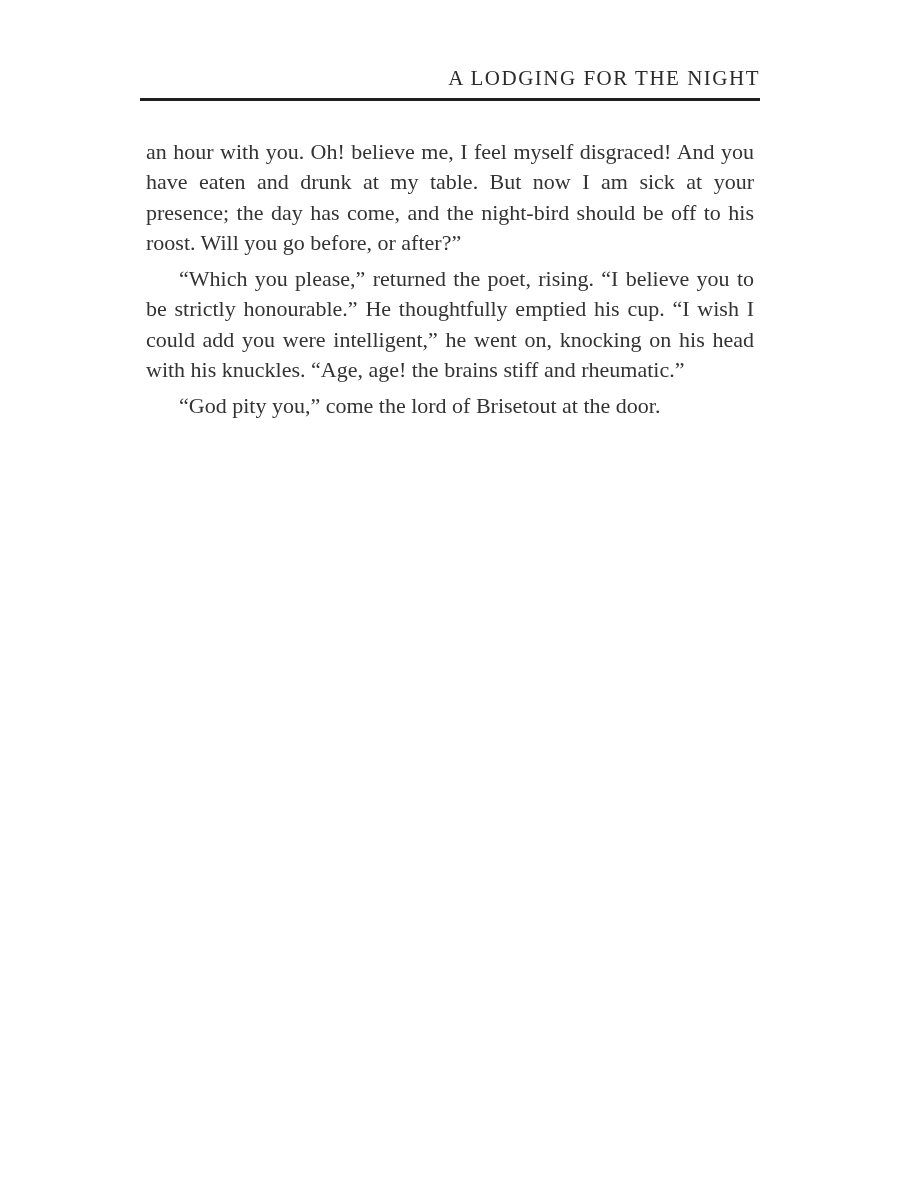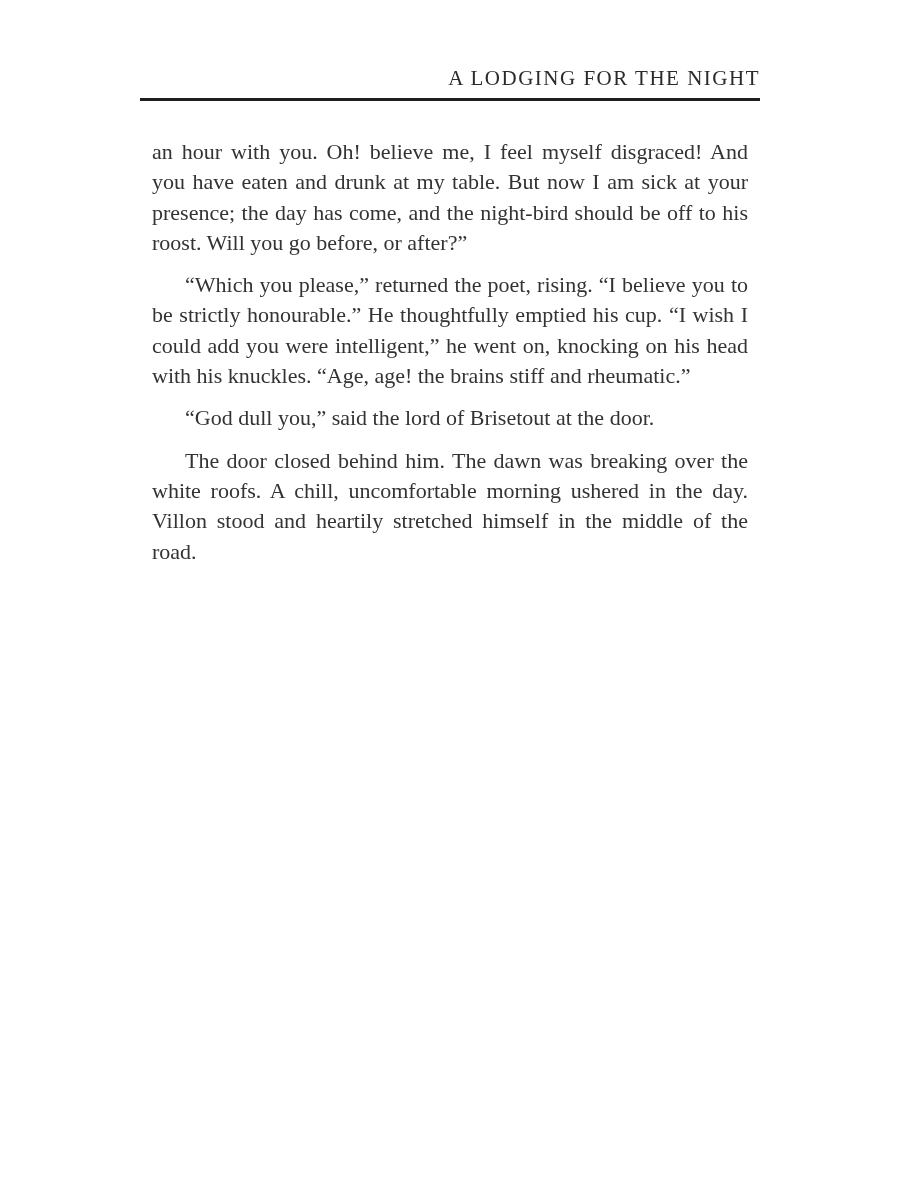--- a/index.html
+++ b/index.html
@@ -31,35 +31,34 @@
     white-space: nowrap;
   }
   .body-text {
     margin-top: 36px;
     font-size: 22px;
     line-height: 30.3px;
     color: var(--text, #333333);
     text-align: justify;
   }
   .body-text p {
-    margin: 12px;
+    margin: 6px;
     text-indent: 33px;
   }
   .body-text p.first {
     text-indent: 0;
   }
 </style>
 </head>
 <body>
 
 <div class="page" style="--bg: #ffffff; --text: #333333; --heading: #2a2a2a; --rule: #1f1f1f;">
   <div class="page-inner">
     <div class="running-header">
       <span class="title">A LODGING FOR THE NIGHT</span>
     </div>
     <div class="body-text">
         <p class="first">an hour with you. Oh! believe me, I feel myself disgraced! And you have eaten and drunk at my table. But now I am sick at your presence; the day has come, and the night-bird should be off to his roost. Will you go before, or after?”</p>
         <p>“Which you please,” returned the poet, rising. “I believe you to be strictly honourable.” He thoughtfully emptied his cup. “I wish I could add you were intelligent,” he went on, knocking on his head with his knuckles. “Age, age! the brains stiff and rheumatic.”</p>
-        <p>“God dull you,” said the lord of Brisetout at the door.</p>
-        <p>The door closed behind him. The dawn was breaking over the white roofs. A chill, uncomfortable morning ushered in the day. Villon stood and heartily stretched himself in the middle of the road.</p>
+        <p>“God pity you,” come the lord of Brisetout at the door.</p>
       </div>
   </div>
 </div>
 
 </body></html>

